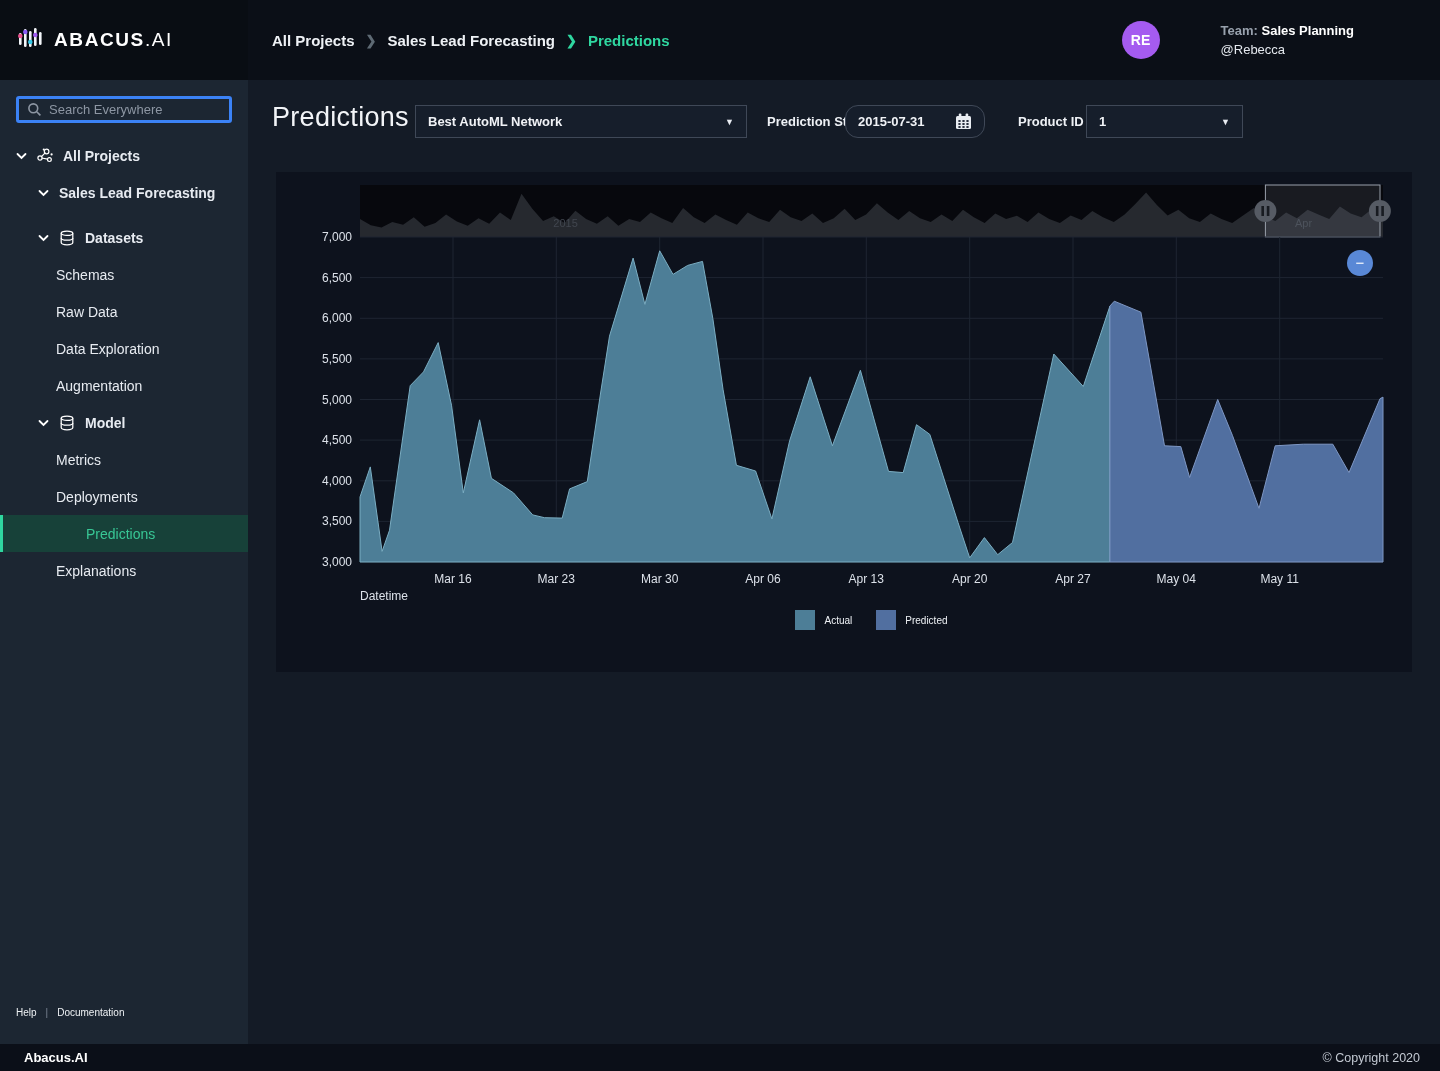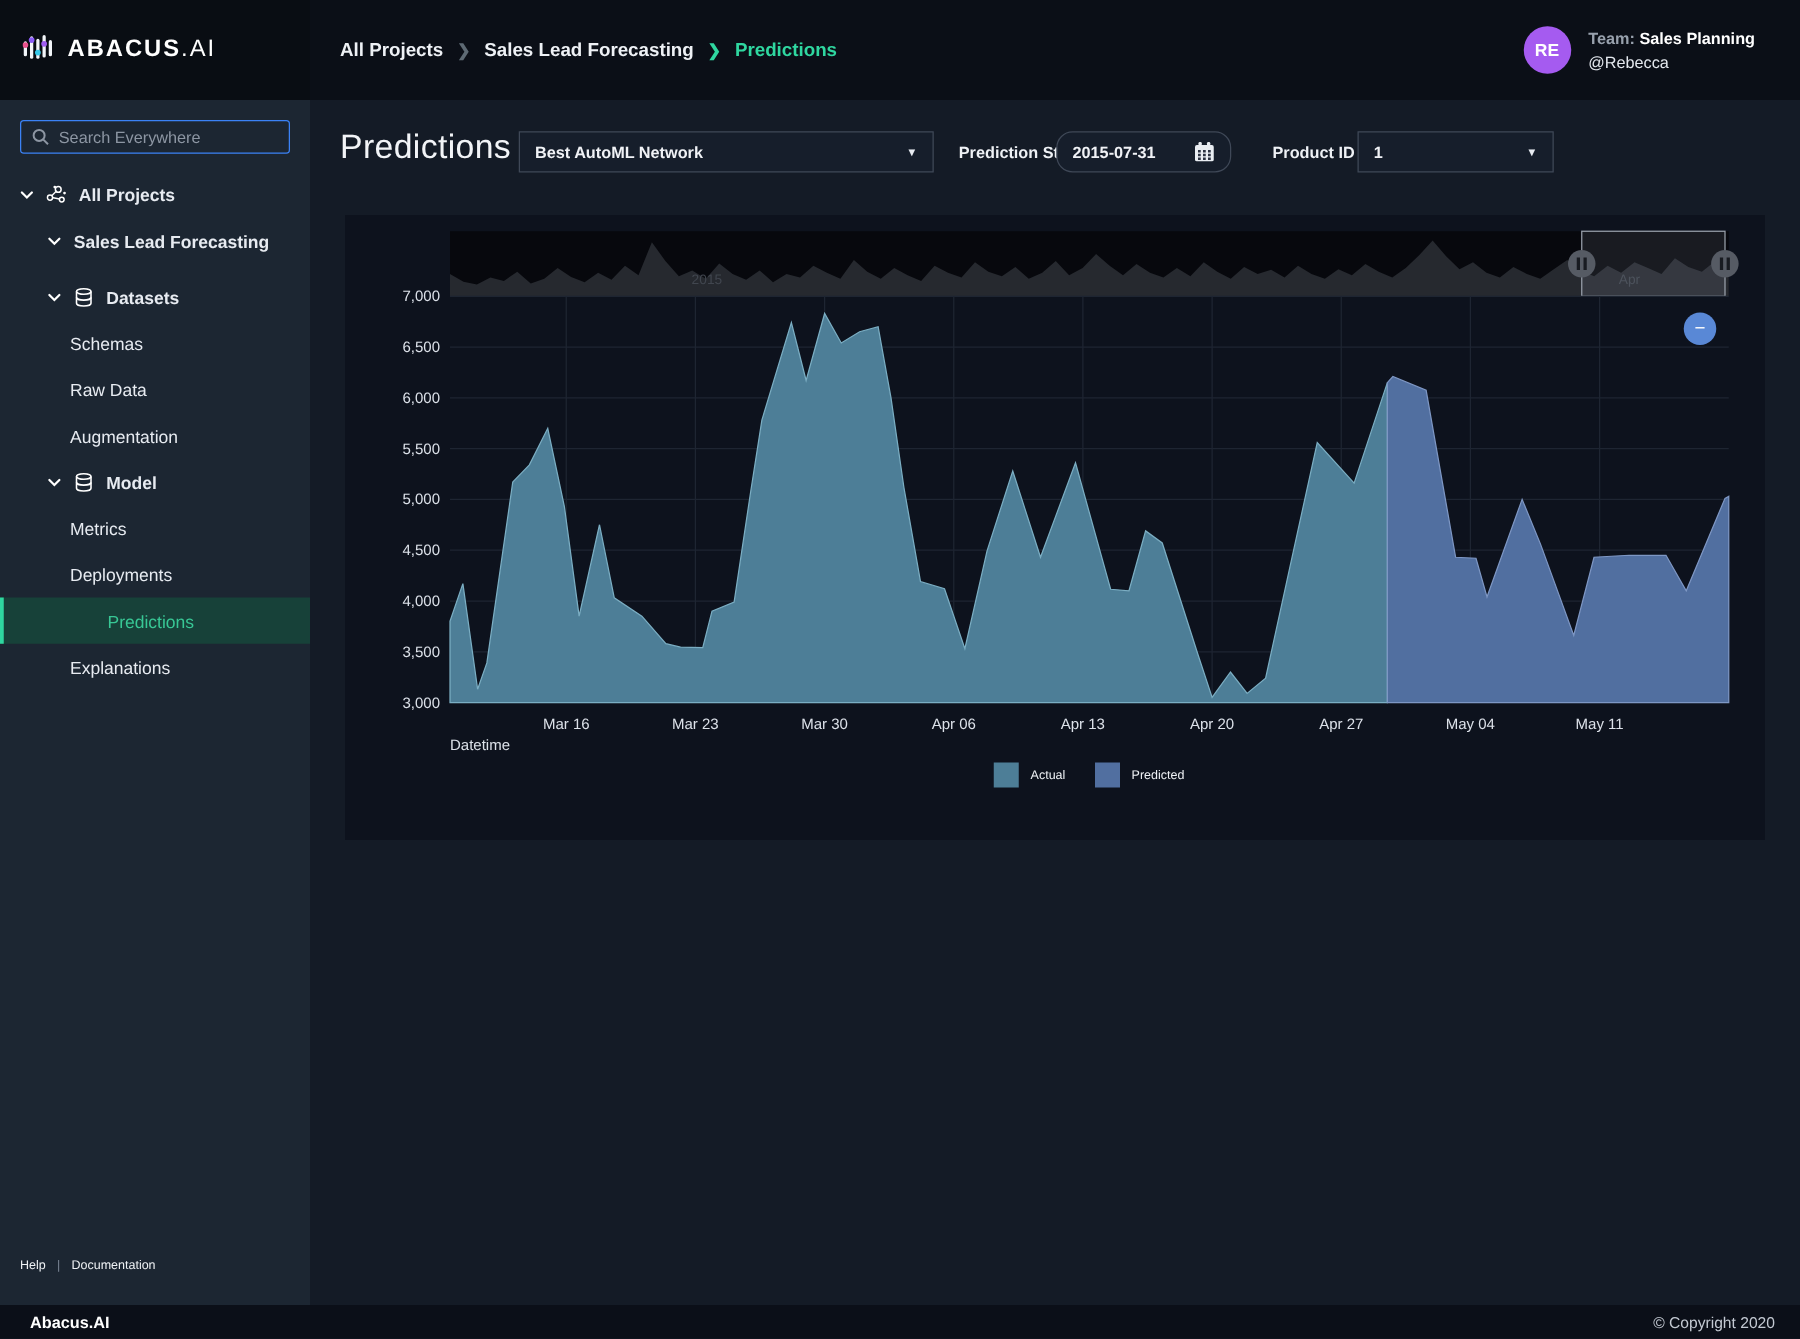--- a/index.html
+++ b/index.html
@@ -9,30 +9,30 @@
   
   .topbar { position:absolute; top:0; left:0; width:1440px; height:80px; background:#0b0f17; display:flex; align-items:center; z-index:5; }
   .logo-block { width:248px; height:80px; background:#090d13; display:flex; align-items:center; padding-left:18px; flex:none; cursor:pointer; }
   .logo-text { font-size:19px; font-weight:700; letter-spacing:1.6px; color:#fff; margin-left:10px; }
   .logo-text .suffix { font-weight:400; }
   .breadcrumb { display:flex; align-items:center; gap:11px; margin-left:24px; font-size:15px; font-weight:700; }
   .crumb { color:#eef1f5; cursor:pointer; }
   .crumb.active { color:#2fd7a0; }
   .crumb-sep { color:#5e6a74; font-size:13px; font-weight:700; }
   .crumb-sep.accent { color:#2fd7a0; }
-  .user-area { margin-left:auto; margin-right:36px; display:flex; align-items:center; }
+  .user-area { margin-left:auto; margin-right:86px; display:flex; align-items:center;gap:47px; }
   .avatar { width:38px; height:38px; border-radius:50%; background:#a55bf0; color:#fff; font-size:14px; font-weight:700; display:flex; align-items:center; justify-content:center; cursor:pointer; }
   .team-info { margin-left:14px; font-size:13px; line-height:19px; }
   .team-label { color:#98a1ad; font-weight:700; }
   .team-name { color:#fff; font-weight:700; }
   .team-handle { color:#e4e8ee; }
 
   
   .sidebar { position:absolute; top:80px; left:0; width:248px; height:964px; background:#1c2632; z-index:4; }
-  .search-box { margin:16px 16px 0 16px; height:27px; border:1px solid #3b82f6; border-radius:3px; display:flex; align-items:center; padding:0 8px; background:transparent; }
+  .search-box { margin:16px 16px 0 16px; height:27px; border:3px solid #3b82f6; border-radius:3px; display:flex; align-items:center; padding:0 8px; background:transparent; }
   .search-box input { background:transparent; border:none; outline:none; color:#c7cdd6; font-size:13px; margin-left:7px; width:170px; font-family:"Liberation Sans",sans-serif; }
   .search-box input::placeholder { color:#8d96a3; }
   .nav-list { margin-top:14px; }
   .nav-row { height:37px; display:flex; align-items:center; font-size:14px; color:#e7ebf1; cursor:pointer; position:relative; }
   .nav-row.bold { font-weight:700; }
   .nav-row.gap { margin-top:8px; }
   .nav-row.lvl0 { padding-left:16px; }
   .nav-row.lvl1 { padding-left:38px; }
   .nav-row.lvl2 { padding-left:56px; }
   .nav-row .chev { margin-right:10px; display:flex; }
@@ -158,20 +158,23 @@
             </g>
           </svg>
         </span>
         <span>Datasets</span>
       </div>
       <div class="nav-row lvl2">
         <span>Schemas</span>
       </div>
       <div class="nav-row lvl2">
         <span>Raw Data</span>
+      </div>
+      <div class="nav-row lvl2">
+        <span>Data Exploration</span>
       </div>
       <div class="nav-row lvl2">
         <span>Augmentation</span>
       </div>
       <div class="nav-row lvl1 bold">
         <span class="chev">
           <svg width="11" height="8" viewBox="0 0 11 8">
             <polyline points="1.5,2 5.5,6 9.5,2" stroke="#fff" stroke-width="1.8" fill="none" stroke-linecap="round"></polyline>
           </svg>
         </span>

